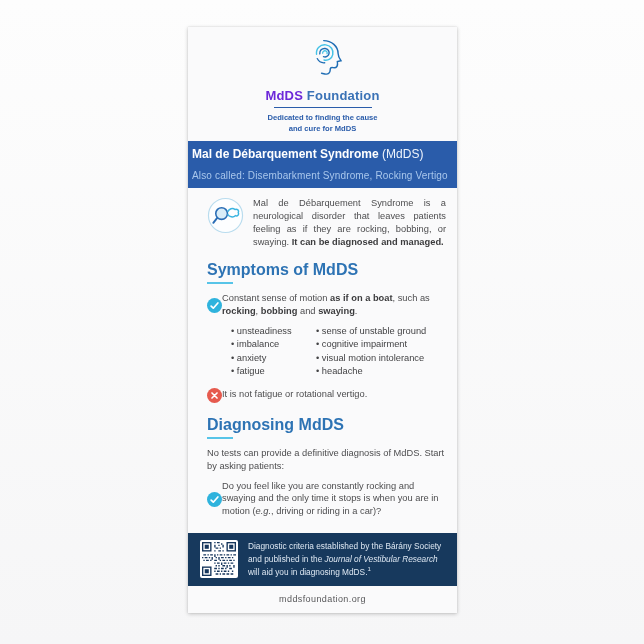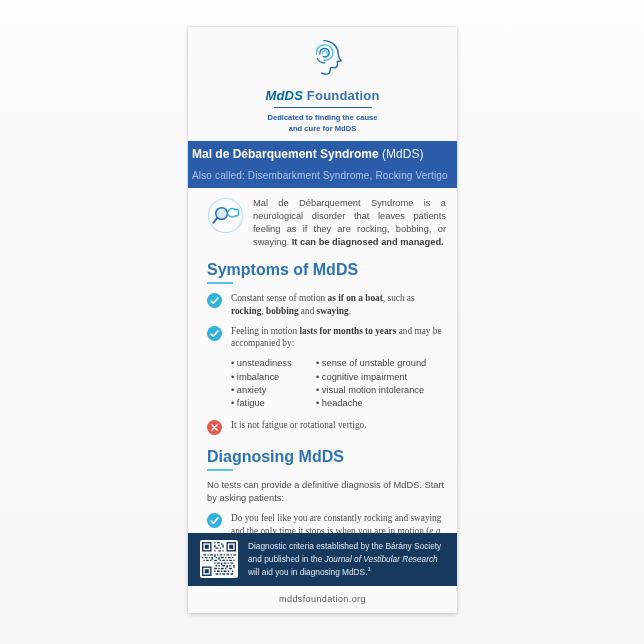--- a/index.html
+++ b/index.html
@@ -12,40 +12,40 @@
   .card{
     position:absolute;left:188px;top:27px;width:269px;height:586px;
     background:#fafafb;
     box-shadow:0 1px 4px rgba(0,0,0,.22),0 0 1px rgba(0,0,0,.15);
     display:flex;flex-direction:column;overflow:hidden;
   }
   
   .logo-block{text-align:center;padding-top:10px;}
   .brain-svg{width:46px;height:46px;display:inline-block;}
   .logo-text{font-size:13px;margin-top:1px;letter-spacing:.2px;}
-  .logo-text .org-bold{font-weight:700;color:#0369a1;font-style:italic;}
+  .logo-text .org-bold{font-weight:700;color:#6d28d9;}
   .logo-text .org-rest{font-weight:700;color:#3a72b6;}
   .logo-divider{width:98px;height:1px;background:#2a5caa;margin:4px auto 4px;}
   .tagline{font-size:7.6px;font-weight:700;color:#2a5caa;line-height:1.5;}
   
   .title-bar{background:#2a5caa;color:#fff;text-align:left;
     padding:6px 4px 7px;margin-top:6px;}
   .title{font-size:12px;line-height:1.2;}
   .title .main{font-weight:700;}
   .title .paren{font-weight:400;color:#eef4fc;}
   .subtitle{font-size:10px;color:#a9c7ec;margin-top:9px;letter-spacing:.15px;}
   
   .content{padding:9px 11px 0 19px;flex:1 1 auto;overflow:hidden;}
   .intro{display:flex;gap:9px;align-items:flex-start;}
   .intro-icon{width:37px;height:37px;flex:none;}
   .intro-text{font-size:9.3px;color:#4d4d4f;text-align:justify;line-height:1.38;}
   b,strong{color:#3c3c3e;}
   h3.section{color:#2d73b4;font-size:16px;font-weight:700;margin:13px 0 0;}
   .rule{width:26px;height:2px;background:#57c4e8;margin:3px 0 8px;}
-  .bullet{display:flex;gap:9px;margin-bottom:7px;align-items:flex-start;font-family:Liberation Serif, serif;}
+  .bullet{display:flex;gap:0;margin-bottom:7px;align-items:center;}
   .bullet .mark{width:15px;height:15px;flex:none;margin-top:1px;}
   .bullet-text{font-size:9.3px;color:#4d4d4f;line-height:1.36;}
   .sub-cols{display:flex;gap:13px;margin:0 0 8px 24px;}
   ul.sub{list-style:none;margin:0;padding:0;font-size:9.3px;color:#434345;line-height:1.45;}
   ul.sub li::before{content:"• ";color:#434345;}
   ul.sub.left{width:72px;flex:none;}
   .para{font-size:9.3px;color:#4d4d4f;line-height:1.4;margin:0 0 7px;}
   
   .cite-box{background:#17395d;display:flex;gap:10px;align-items:center;
     padding:7px 12px;flex:none;}
@@ -106,27 +106,20 @@
     <div class="rule"></div>
 
     <div class="bullet">
       <svg class="mark" viewBox="0 0 16 16">
         <circle cx="8" cy="8" r="8" fill="#2fb3dd"></circle>
         <path d="M4.4 8.6l2.3 2.3 4.9-5.6" stroke="#fff" stroke-width="1.8" fill="none" stroke-linecap="round" stroke-linejoin="round"></path>
       </svg>
       <p class="bullet-text" style="margin:0"><span>Constant sense of motion </span><b>as if on a boat</b><span>, such as </span><b>rocking</b><span>, </span><b>bobbing</b><span> and </span><b>swaying</b><span>.</span></p>
     </div>
 
-    <div class="bullet">
-      <svg class="mark" viewBox="0 0 16 16">
-        <circle cx="8" cy="8" r="8" fill="#2fb3dd"></circle>
-        <path d="M4.4 8.6l2.3 2.3 4.9-5.6" stroke="#fff" stroke-width="1.8" fill="none" stroke-linecap="round" stroke-linejoin="round"></path>
-      </svg>
-      <p class="bullet-text" style="margin:0"><span>Feeling in motion </span><b>lasts for months to years</b><span> and may be accompanied by:</span></p>
-    </div>
 
     <div class="sub-cols">
       <ul class="sub left">
         <li><span>unsteadiness</span></li>
         <li><span>imbalance</span></li>
         <li><span>anxiety</span></li>
         <li><span>fatigue</span></li>
       </ul>
       <ul class="sub">
         <li><span>sense of unstable ground</span></li>

